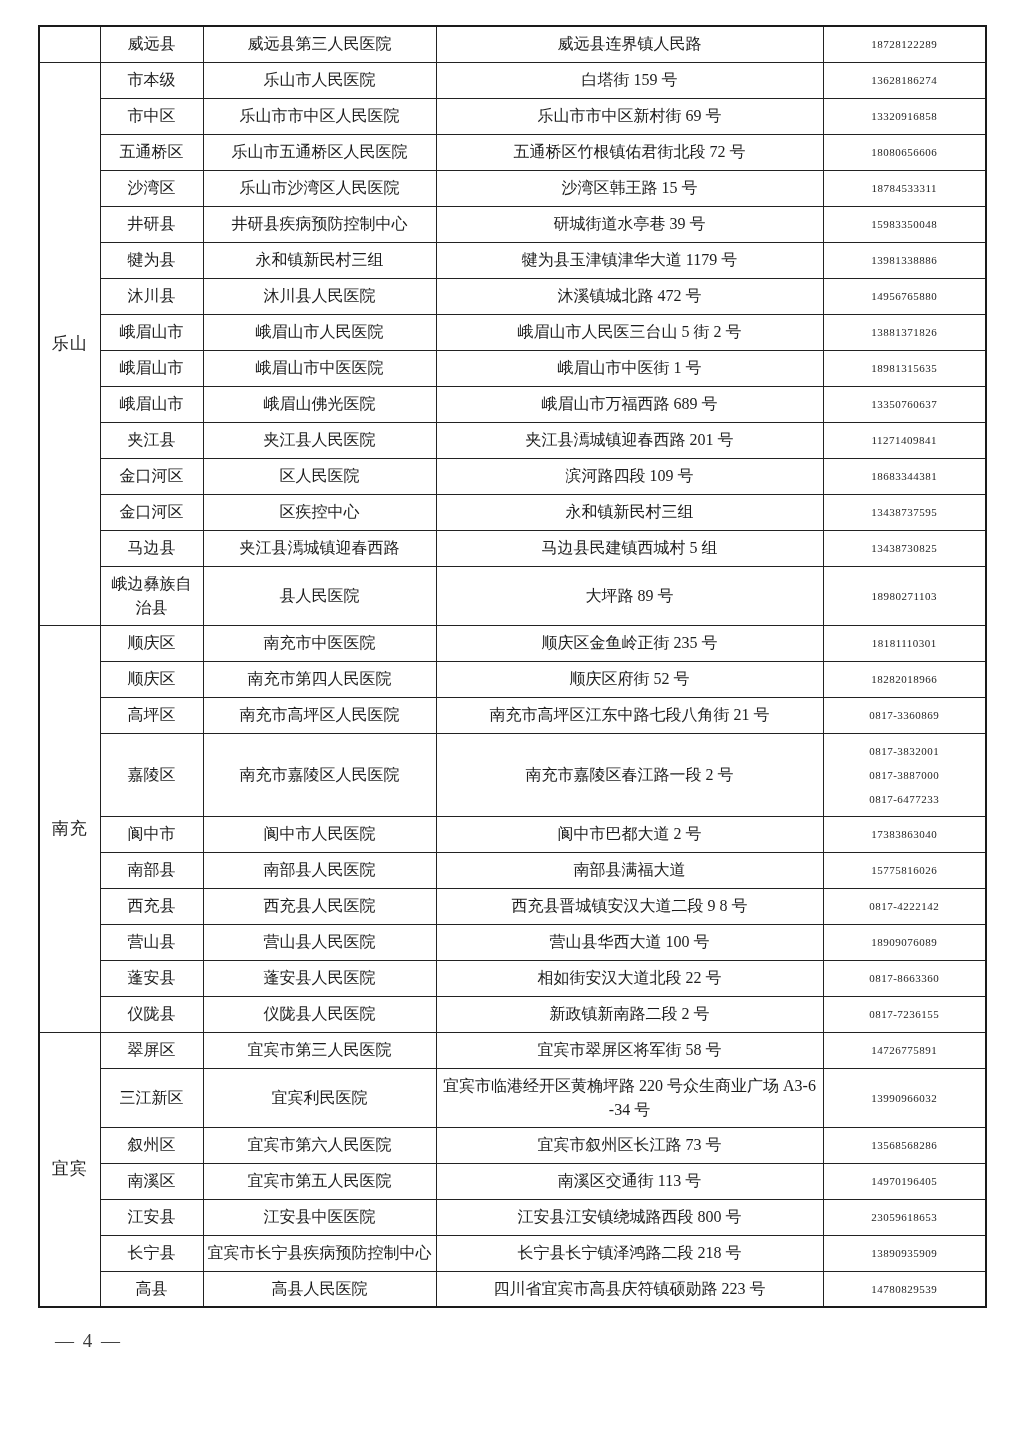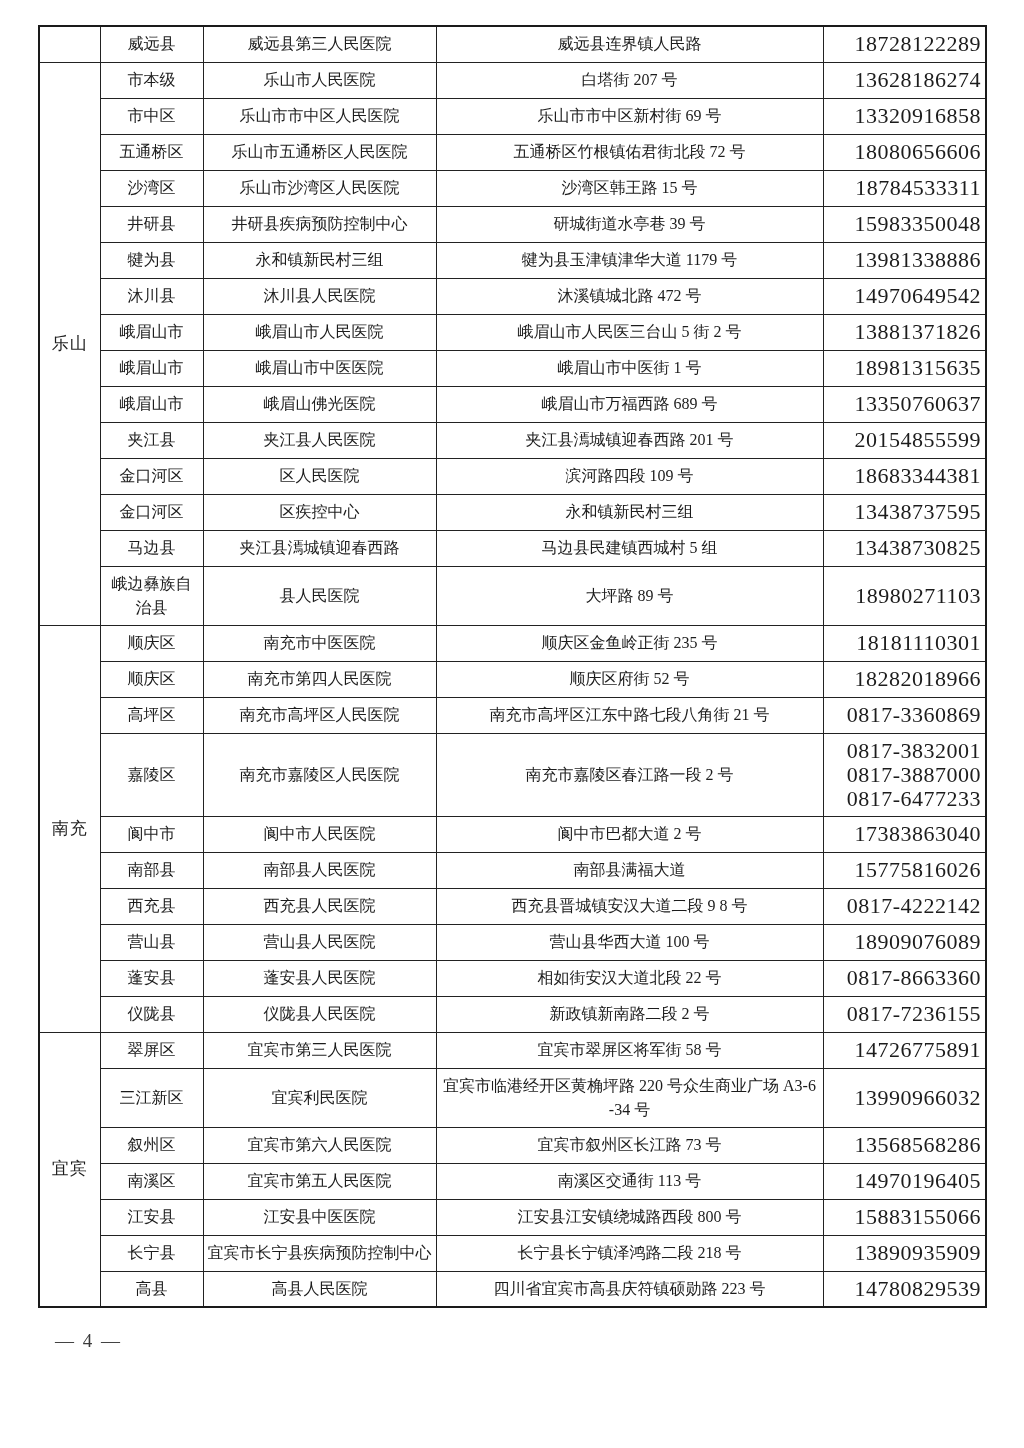--- a/index.html
+++ b/index.html
@@ -23,21 +23,21 @@
     text-align:center;
     vertical-align:middle;
     font-size:16px;
     line-height:24px;
     padding:5px 4px;
     height:36px;
     box-sizing:border-box;
     word-break:break-all;
   }
   td.region{font-size:17px;letter-spacing:1px;}
-  td.phone{white-space:pre-line;font-size:22px;letter-spacing:0.5px;text-align:right;}
+  td.phone{white-space:pre-line;font-size:11px;letter-spacing:0.5px;}
   .footer{
     position:absolute;left:55px;top:1330px;
     font-size:19px;color:#3a3a3a;letter-spacing:2px;
   }
 </style>
 </head>
 <body>
 
 <div class="page">
   <table class="contact">
@@ -53,21 +53,21 @@
           <td class="region" rowspan="1"></td>
           <td>威远县</td>
           <td>威远县第三人民医院</td>
           <td>威远县连界镇人民路</td>
           <td class="phone">18728122289</td>
         </tr>
         <tr>
           <td class="region" rowspan="15">乐山</td>
           <td>市本级</td>
           <td>乐山市人民医院</td>
-          <td>白塔街 207 号</td>
+          <td>白塔街 159 号</td>
           <td class="phone">13628186274</td>
         </tr>
         <tr>
           <td>市中区</td>
           <td>乐山市市中区人民医院</td>
           <td>乐山市市中区新村街 69 号</td>
           <td class="phone">13320916858</td>
         </tr>
         <tr>
           <td>五通桥区</td>
@@ -90,21 +90,21 @@
         <tr>
           <td>犍为县</td>
           <td>永和镇新民村三组</td>
           <td>犍为县玉津镇津华大道 1179 号</td>
           <td class="phone">13981338886</td>
         </tr>
         <tr>
           <td>沐川县</td>
           <td>沐川县人民医院</td>
           <td>沐溪镇城北路 472 号</td>
-          <td class="phone">14970649542</td>
+          <td class="phone">14956765880</td>
         </tr>
         <tr>
           <td>峨眉山市</td>
           <td>峨眉山市人民医院</td>
           <td>峨眉山市人民医三台山 5 街 2 号</td>
           <td class="phone">13881371826</td>
         </tr>
         <tr>
           <td>峨眉山市</td>
           <td>峨眉山市中医医院</td>
@@ -114,21 +114,21 @@
         <tr>
           <td>峨眉山市</td>
           <td>峨眉山佛光医院</td>
           <td>峨眉山市万福西路 689 号</td>
           <td class="phone">13350760637</td>
         </tr>
         <tr>
           <td>夹江县</td>
           <td>夹江县人民医院</td>
           <td>夹江县漹城镇迎春西路 201 号</td>
-          <td class="phone">20154855599</td>
+          <td class="phone">11271409841</td>
         </tr>
         <tr>
           <td>金口河区</td>
           <td>区人民医院</td>
           <td>滨河路四段 109 号</td>
           <td class="phone">18683344381</td>
         </tr>
         <tr>
           <td>金口河区</td>
           <td>区疾控中心</td>
@@ -232,21 +232,21 @@
         <tr>
           <td>南溪区</td>
           <td>宜宾市第五人民医院</td>
           <td>南溪区交通街 113 号</td>
           <td class="phone">14970196405</td>
         </tr>
         <tr>
           <td>江安县</td>
           <td>江安县中医医院</td>
           <td>江安县江安镇绕城路西段 800 号</td>
-          <td class="phone">15883155066</td>
+          <td class="phone">23059618653</td>
         </tr>
         <tr>
           <td>长宁县</td>
           <td>宜宾市长宁县疾病预防控制中心</td>
           <td>长宁县长宁镇泽鸿路二段 218 号</td>
           <td class="phone">13890935909</td>
         </tr>
         <tr>
           <td>高县</td>
           <td>高县人民医院</td>

